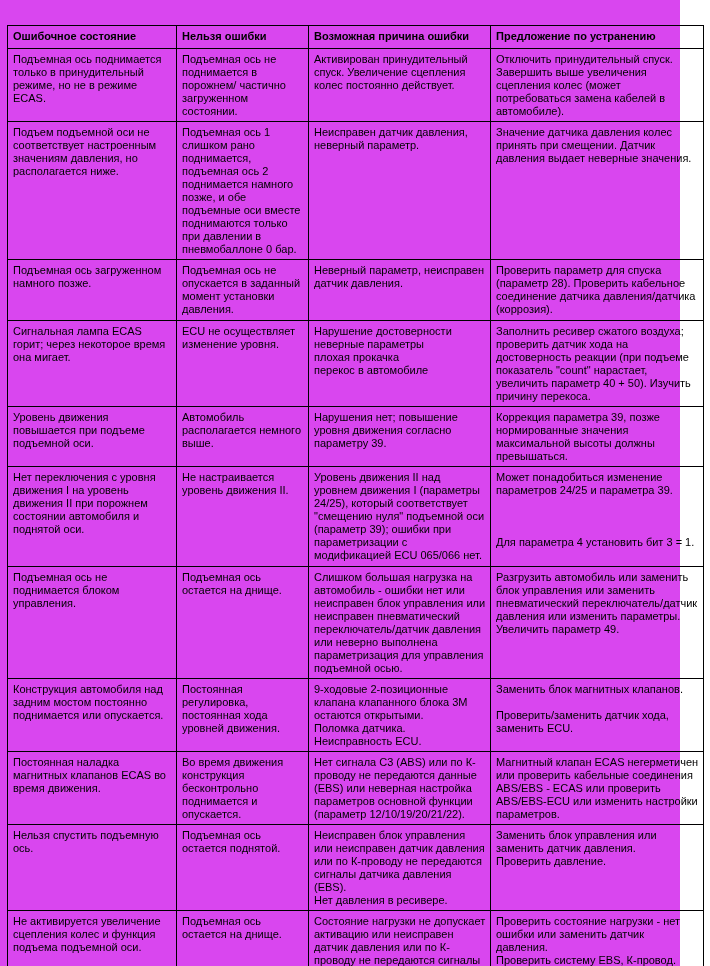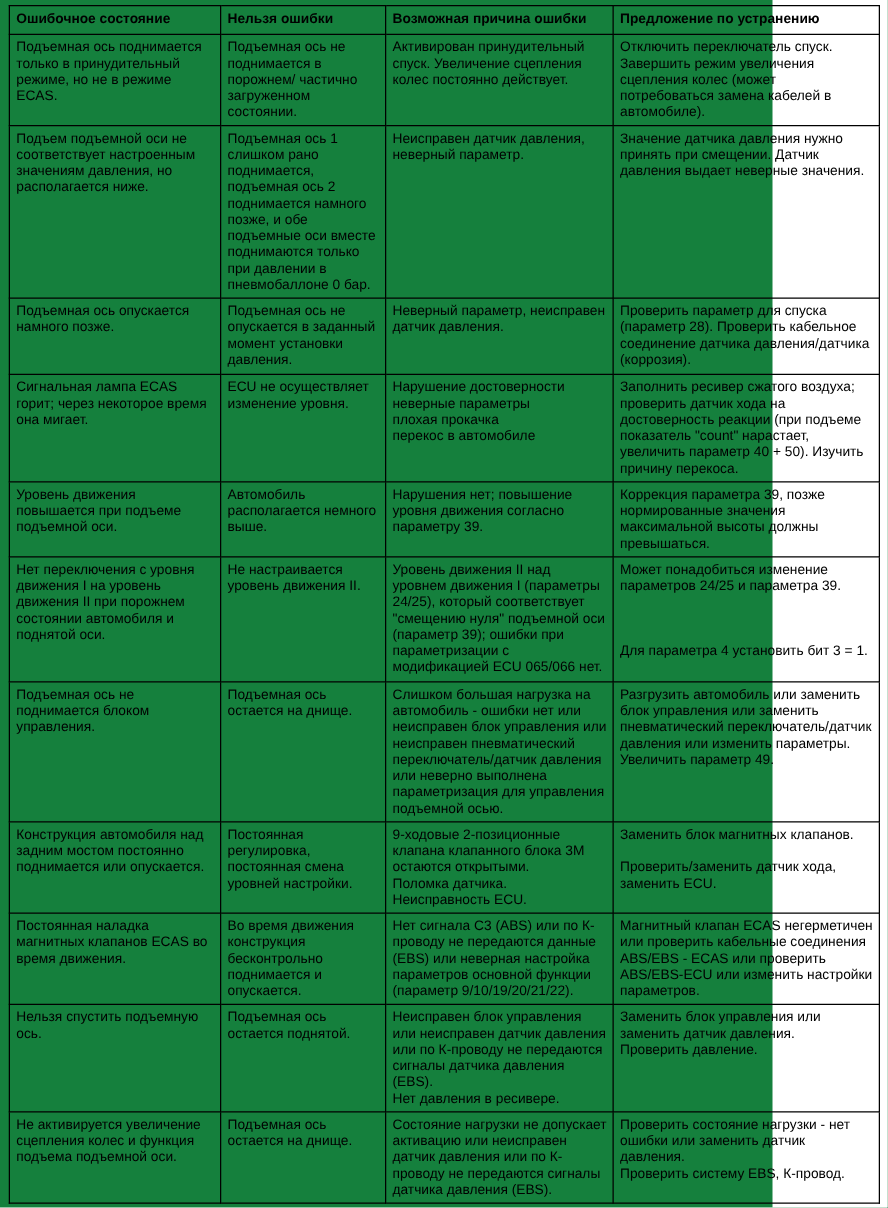--- a/index.html
+++ b/index.html
@@ -1,25 +1,25 @@
 <!DOCTYPE html>
 <html><head>
 <meta charset="utf-8">
 <style>
   html, body {
     margin: 0;
     padding: 0;
     background: #ffffff;
   }
   .page {
-    width: 618px;
+    width: 680px;
     height: 966px;
-    background: #15803d;
+    background: #d946ef;
     box-sizing: border-box;
-    padding: 4px 7px;
+    padding: 25px 7px;
     font-family: "Liberation Sans", sans-serif;
     color: #000000;
   }
   table.tt {
     border-collapse: collapse;
     width: 696px;
     table-layout: fixed;
   }
   table.tt col.c1 { width: 169px; }
   table.tt col.c2 { width: 132px; }
@@ -56,30 +56,30 @@
         <tr style="height:23px">
       <th>Ошибочное состояние</th>
       <th>Нельзя ошибки</th>
       <th>Возможная причина ошибки</th>
       <th>Предложение по устранению</th>
     </tr>
     <tr style="height:57px">
       <td>Подъемная ось поднимается только в принудительный режиме, но не в режиме ECAS.</td>
       <td>Подъемная ось не поднимается в порожнем/ частично загруженном состоянии.</td>
       <td>Активирован принудительный спуск. Увеличение сцепления колес постоянно действует.</td>
-      <td>Отключить переключатель спуск. Завершить режим увеличения сцепления колес (может потребоваться замена кабелей в автомобиле).</td>
+      <td>Отключить принудительный спуск. Завершить выше увеличения сцепления колес (может потребоваться замена кабелей в автомобиле).</td>
     </tr>
     <tr style="height:119px">
       <td>Подъем подъемной оси не соответствует настроенным значениям давления, но располагается ниже.</td>
       <td>Подъемная ось 1 слишком рано поднимается, подъемная ось 2 поднимается намного позже, и обе подъемные оси вместе поднимаются только при давлении в пневмобаллоне 0 бар.</td>
       <td>Неисправен датчик давления, неверный параметр.</td>
-      <td>Значение датчика давления нужно принять при смещении. Датчик давления выдает неверные значения.</td>
+      <td>Значение датчика давления колес принять при смещении. Датчик давления выдает неверные значения.</td>
     </tr>
     <tr style="height:61px">
-      <td>Подъемная ось опускается намного позже.</td>
+      <td>Подъемная ось загруженном намного позже.</td>
       <td>Подъемная ось не опускается в заданный момент установки давления.</td>
       <td>Неверный параметр, неисправен датчик давления.</td>
       <td>Проверить параметр для спуска (параметр 28). Проверить кабельное соединение датчика давления/датчика (коррозия).</td>
     </tr>
     <tr style="height:70px">
       <td>Сигнальная лампа ECAS горит; через некоторое время она мигает.</td>
       <td>ECU не осуществляет изменение уровня.</td>
       <td>Нарушение достоверности
 неверные параметры
 плохая прокачка
@@ -104,32 +104,32 @@
     </tr>
     <tr style="height:112px">
       <td>Подъемная ось не поднимается блоком управления.</td>
       <td>Подъемная ось остается на днище.</td>
       <td>Слишком большая нагрузка на автомобиль - ошибки нет или неисправен блок управления или неисправен пневматический переключатель/датчик давления или неверно выполнена параметризация для управления подъемной осью.</td>
       <td>Разгрузить автомобиль или заменить блок управления или заменить пневматический переключатель/датчик давления или изменить параметры.
 Увеличить параметр 49.</td>
     </tr>
     <tr style="height:71px">
       <td>Конструкция автомобиля над задним мостом постоянно поднимается или опускается.</td>
-      <td>Постоянная регулировка, постоянная смена уровней настройки.</td>
+      <td>Постоянная регулировка, постоянная хода уровней движения.</td>
       <td>9-ходовые 2-позиционные клапана клапанного блока 3М остаются открытыми.
 Поломка датчика.
 Неисправность ECU.</td>
       <td>Заменить блок магнитных клапанов.
 
 Проверить/заменить датчик хода, заменить ECU.</td>
     </tr>
     <tr style="height:72px">
       <td>Постоянная наладка магнитных клапанов ECAS во время движения.</td>
       <td>Во время движения конструкция бесконтрольно поднимается и опускается.</td>
-      <td>Нет сигнала C3 (ABS) или по К-проводу не передаются данные (EBS) или неверная настройка параметров основной функции (параметр 9/10/19/20/21/22).</td>
+      <td>Нет сигнала C3 (ABS) или по К-проводу не передаются данные (EBS) или неверная настройка параметров основной функции (параметр 12/10/19/20/21/22).</td>
       <td>Магнитный клапан ECAS негерметичен или проверить кабельные соединения ABS/EBS - ECAS или проверить ABS/EBS-ECU или изменить настройки параметров.</td>
     </tr>
     <tr style="height:72px">
       <td>Нельзя спустить подъемную ось.</td>
       <td>Подъемная ось остается поднятой.</td>
       <td>Неисправен блок управления или неисправен датчик давления или по К-проводу не передаются сигналы датчика давления (EBS).
 Нет давления в ресивере.</td>
       <td>Заменить блок управления или заменить датчик давления.
 Проверить давление.</td>
     </tr>

